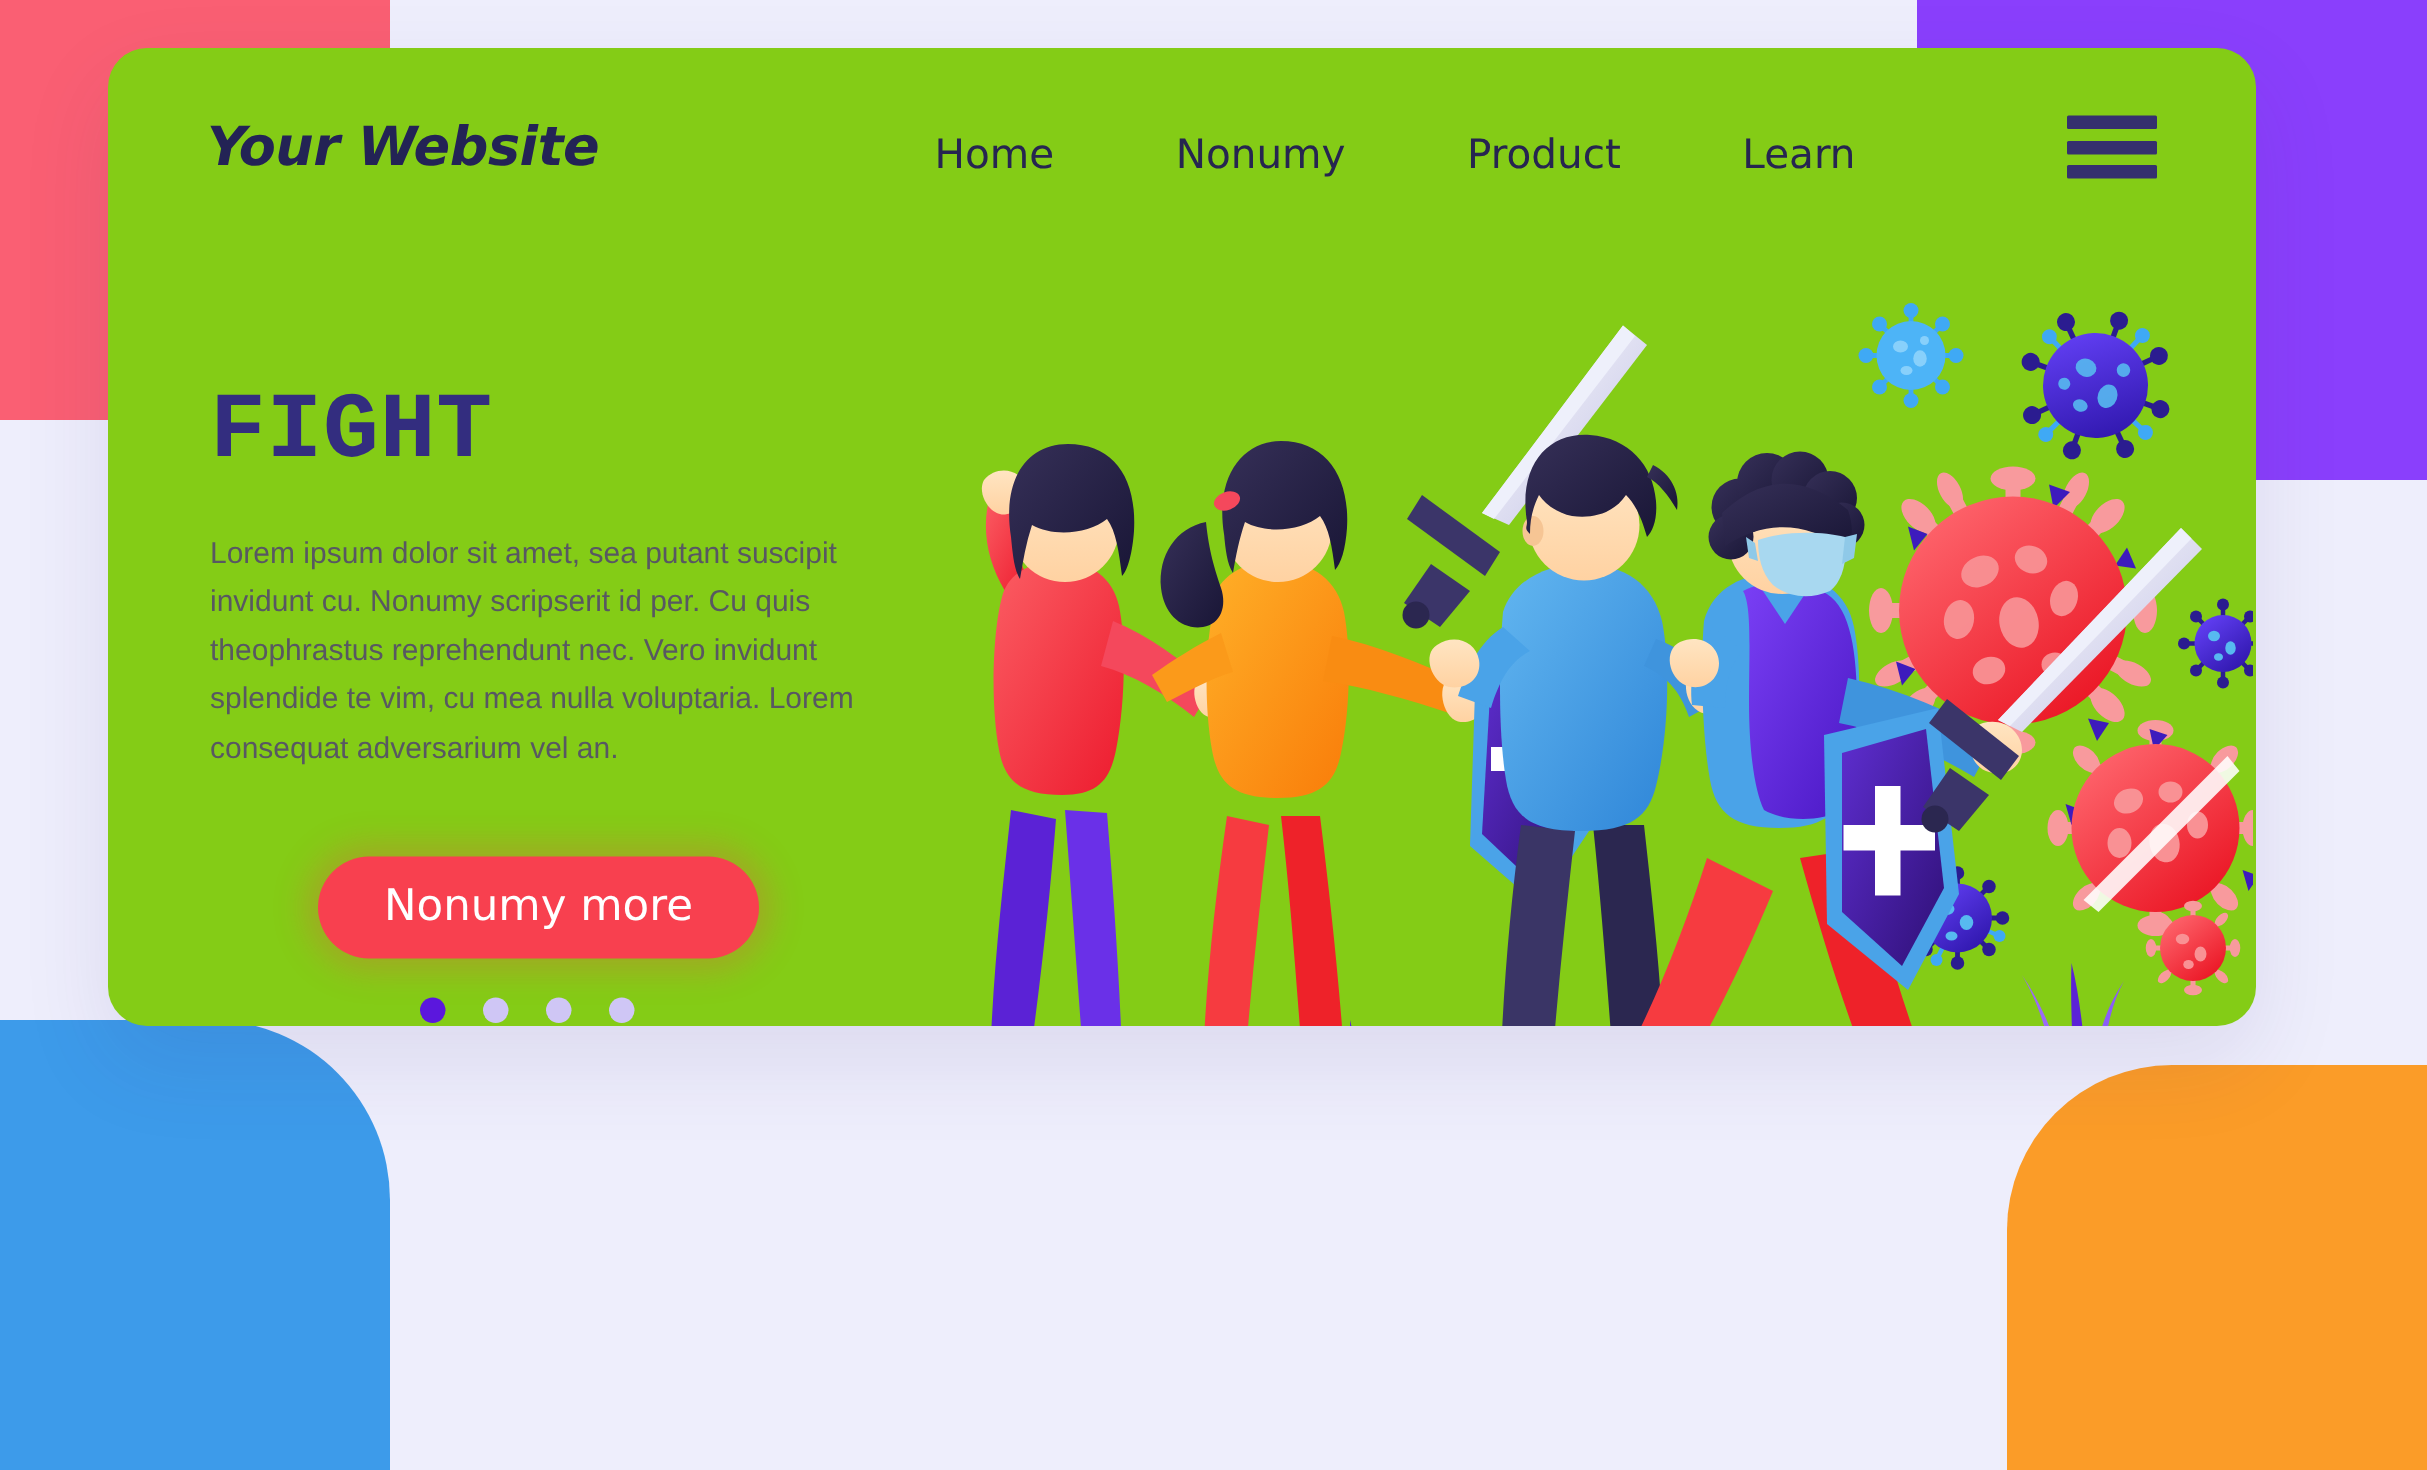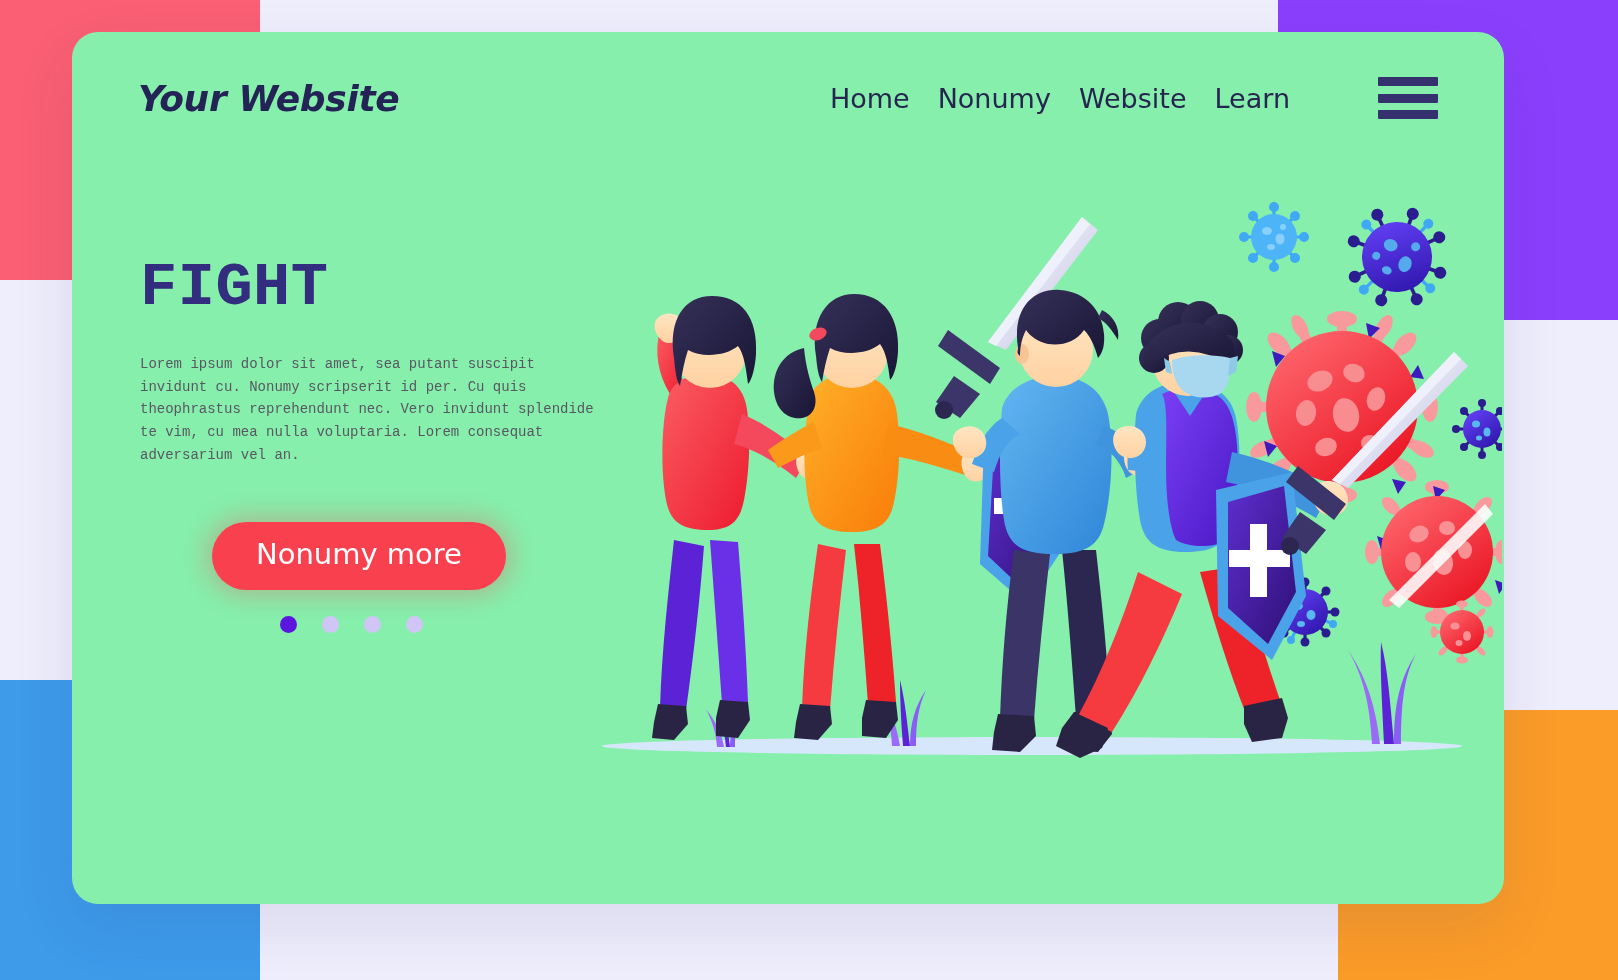--- a/index.html
+++ b/index.html
@@ -37,22 +37,22 @@
     right:-140px; bottom:-130px;
     width:420px; height:400px;
     background:#fb9c28;
     border-radius:110px 0 0 0;
   }
 
   
   .card {
     position:absolute;
     left:72px; top:32px;
-    width:1432px; height:872px;
-    background:#86efac;
+    width:1432px; height:652px;
+    background:#84cc16;
     border-radius:26px;
     box-shadow:0 24px 60px rgba(60,40,120,0.10);
     overflow:hidden;
   }
 
   
   .header {
     position:absolute; left:0; top:0;
     width:100%; height:132px;
     display:flex; align-items:center;
@@ -62,22 +62,22 @@
     font-family:"DejaVu Sans", sans-serif;
     font-style:italic;
     font-weight:bold;
     font-size:36px;
     color:#232355;
     letter-spacing:-0.3px;
     white-space:nowrap;
   }
   .nav {
     margin-left:auto;
-    display:flex; align-items:center;
-    gap:28px;
+    display:flex; align-items:flex-end;
+    gap:81px;
   }
   .nav-link {
     font-family:"DejaVu Sans", sans-serif;
     font-size:27px;
     color:#262550;
     text-decoration:none;
     white-space:nowrap;
     font-weight:400;
   }
   .hamburger {
@@ -106,22 +106,22 @@
     color:#332d7f;
     line-height:1.0;
     letter-spacing:0.5px;
   }
   .h-fight { font-size:62px; }
   .h-corona { font-size:62px; margin-top:26px; letter-spacing:-0.5px; }
 
   .hero-body {
     margin-top:34px;
     width:460px;
-    font-family:Liberation Mono, monospace;
-    font-size:14px;
+    font-family:Liberation Sans, sans-serif;
+    font-size:20px;
     line-height:1.62;
     color:#585862;
   }
 
   .cta-wrap { margin-top:56px; padding-left:72px; }
   .cta {
     display:inline-block;
     background:#f8404f;
     color:#ffffff;
     font-family:"DejaVu Sans", sans-serif;
@@ -153,21 +153,21 @@
 </div>
 
 <div class="card">
 
   <div class="header">
     <div class="logo">Your Website</div>
 
     <nav class="nav">
       <a class="nav-link" href="#">Home</a>
       <a class="nav-link" href="#">Nonumy</a>
-      <a class="nav-link" href="#">Website</a>
+      <a class="nav-link" href="#">Product</a>
       <a class="nav-link" href="#">Learn</a>
 
       <div class="hamburger">
         <span></span>
         <span></span>
         <span></span>
       </div>
     </nav>
   </div>
 

